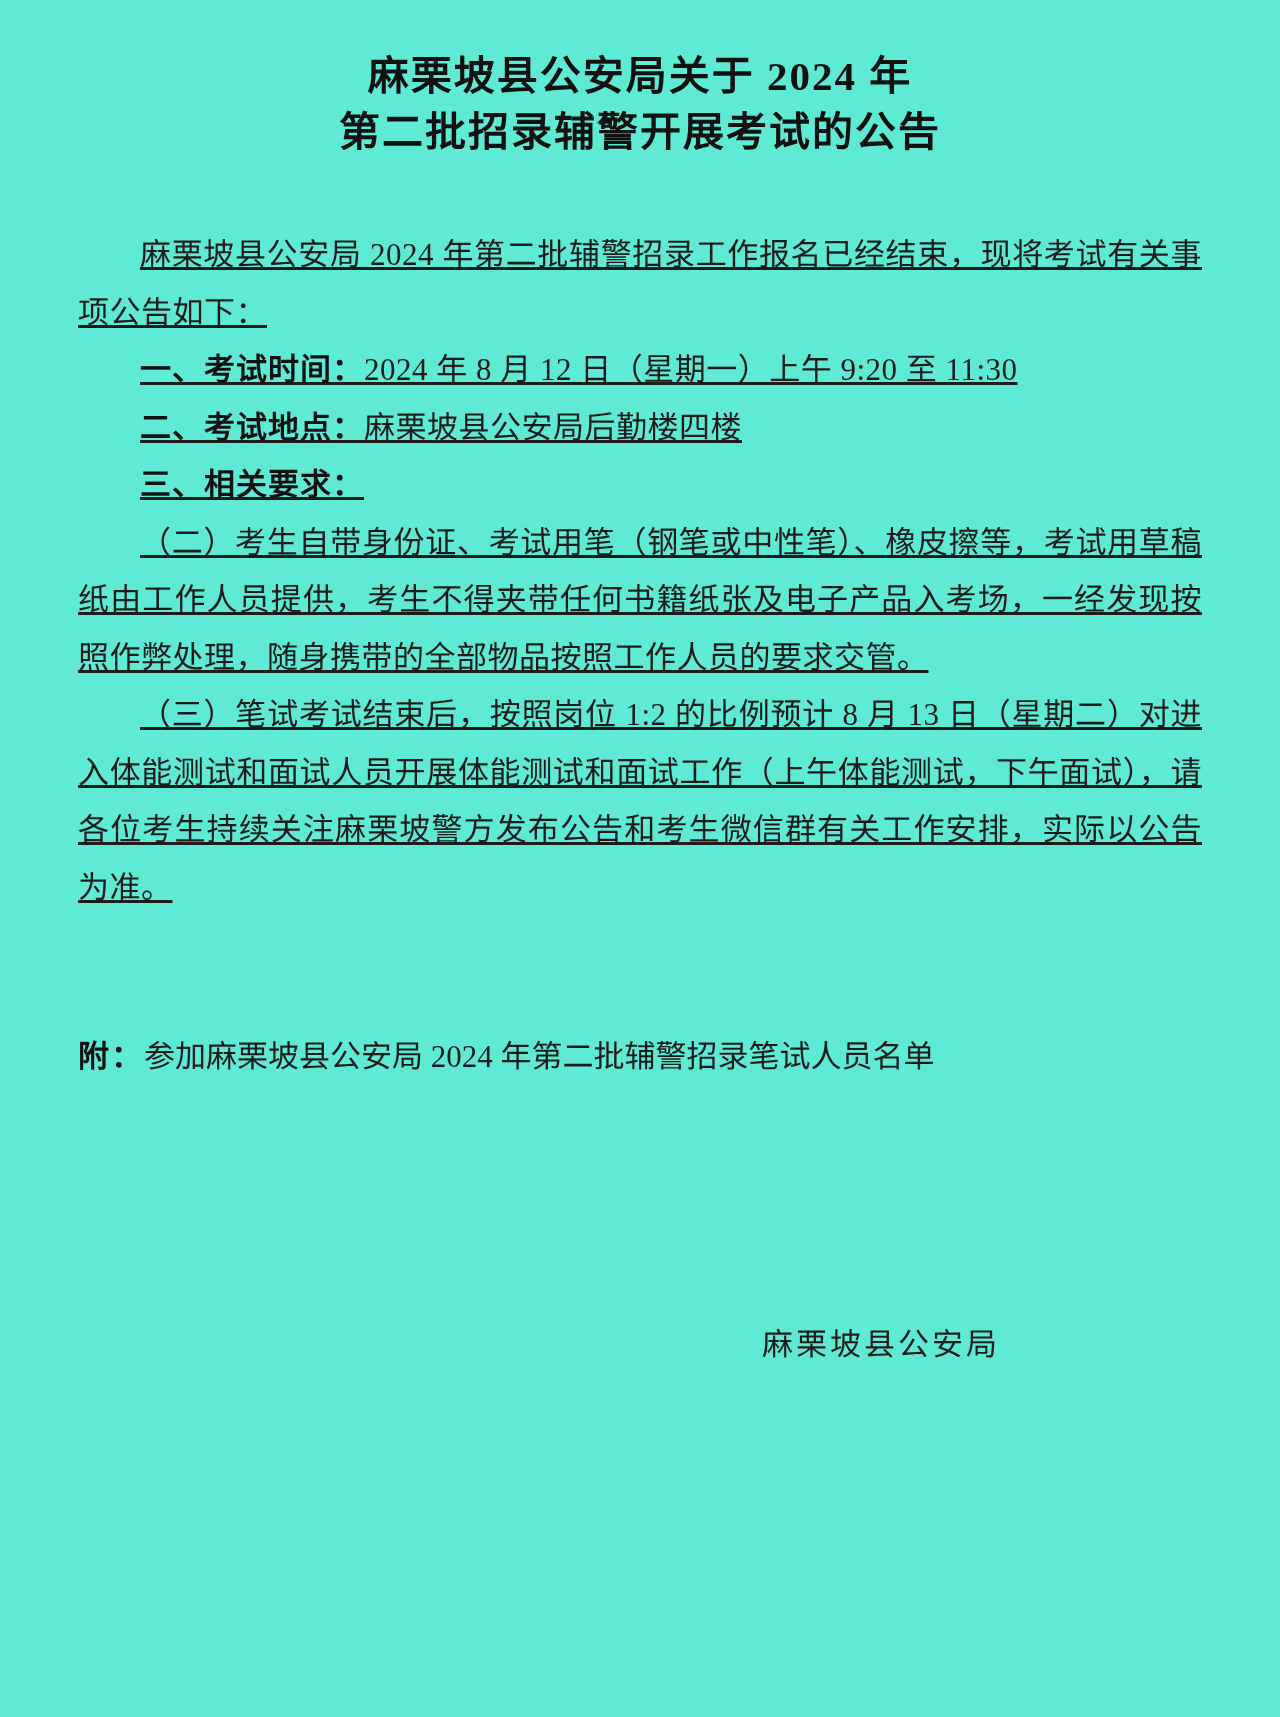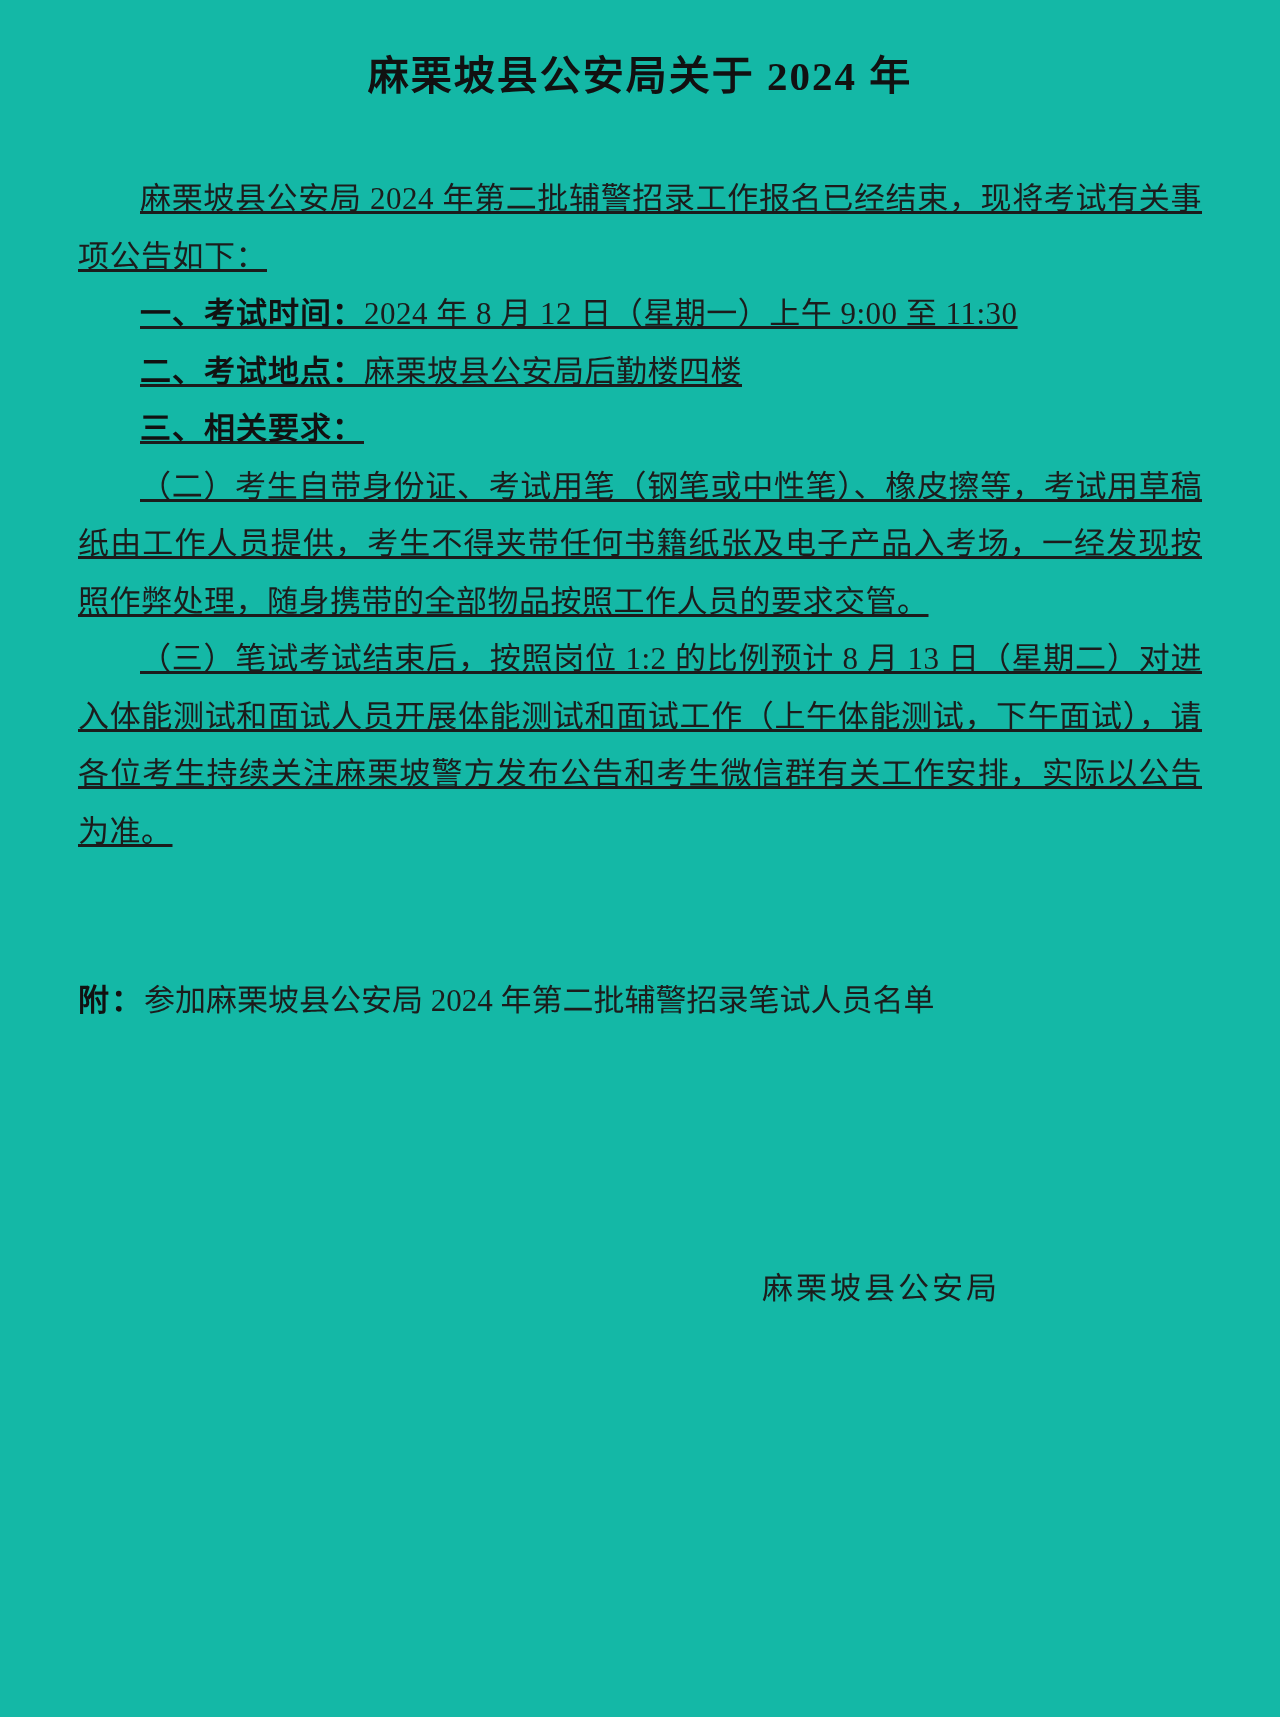--- a/index.html
+++ b/index.html
@@ -13,21 +13,21 @@
     overflow: hidden;
     color: #1c1c1c;
     font-family: "Liberation Serif", "DejaVu Serif", serif;
     -webkit-font-smoothing: antialiased;
   }
   .page {
     box-sizing: border-box;
     width: 1280px;
     height: 1717px;
     padding: 48px 78px 0 78px;
-    background: #14b8a6;
+    background: #5eead4;
   }
   .doc-title {
     text-align: center;
     font-size: 41px;
     font-weight: 700;
     line-height: 56px;
     letter-spacing: 2px;
     color: #111111;
     margin: 0;
   }
@@ -71,27 +71,28 @@
     text-align: right;
   }
 </style>
 </head>
 <body>
 
 <div class="page">
 
   <h1 class="doc-title">
     <span>麻栗坡县公安局关于 2024 年</span><br>
+    <span>第二批招录辅警开展考试的公告</span>
   </h1>
 
   <div class="doc-body">
 
     <p>麻栗坡县公安局 2024 年第二批辅警招录工作报名已经结束，现将考试有关事项公告如下：</p>
 
-    <p><span class="item-label">一、考试时间：</span><span>2024 年 8 月 12 日（星期一）上午 9:00 至 11:30</span></p>
+    <p><span class="item-label">一、考试时间：</span><span>2024 年 8 月 12 日（星期一）上午 9:20 至 11:30</span></p>
 
     <p><span class="item-label">二、考试地点：</span><span>麻栗坡县公安局后勤楼四楼</span></p>
 
     <p><span class="item-label">三、相关要求：</span><span></span></p>
 
     <p>（二）考生自带身份证、考试用笔（钢笔或中性笔）、橡皮擦等，考试用草稿纸由工作人员提供，考生不得夹带任何书籍纸张及电子产品入考场，一经发现按照作弊处理，随身携带的全部物品按照工作人员的要求交管。</p>
     <p>（三）笔试考试结束后，按照岗位 1:2 的比例预计 8 月 13 日（星期二）对进入体能测试和面试人员开展体能测试和面试工作（上午体能测试，下午面试），请各位考生持续关注麻栗坡警方发布公告和考生微信群有关工作安排，实际以公告为准。</p>
 
   </div>
 

